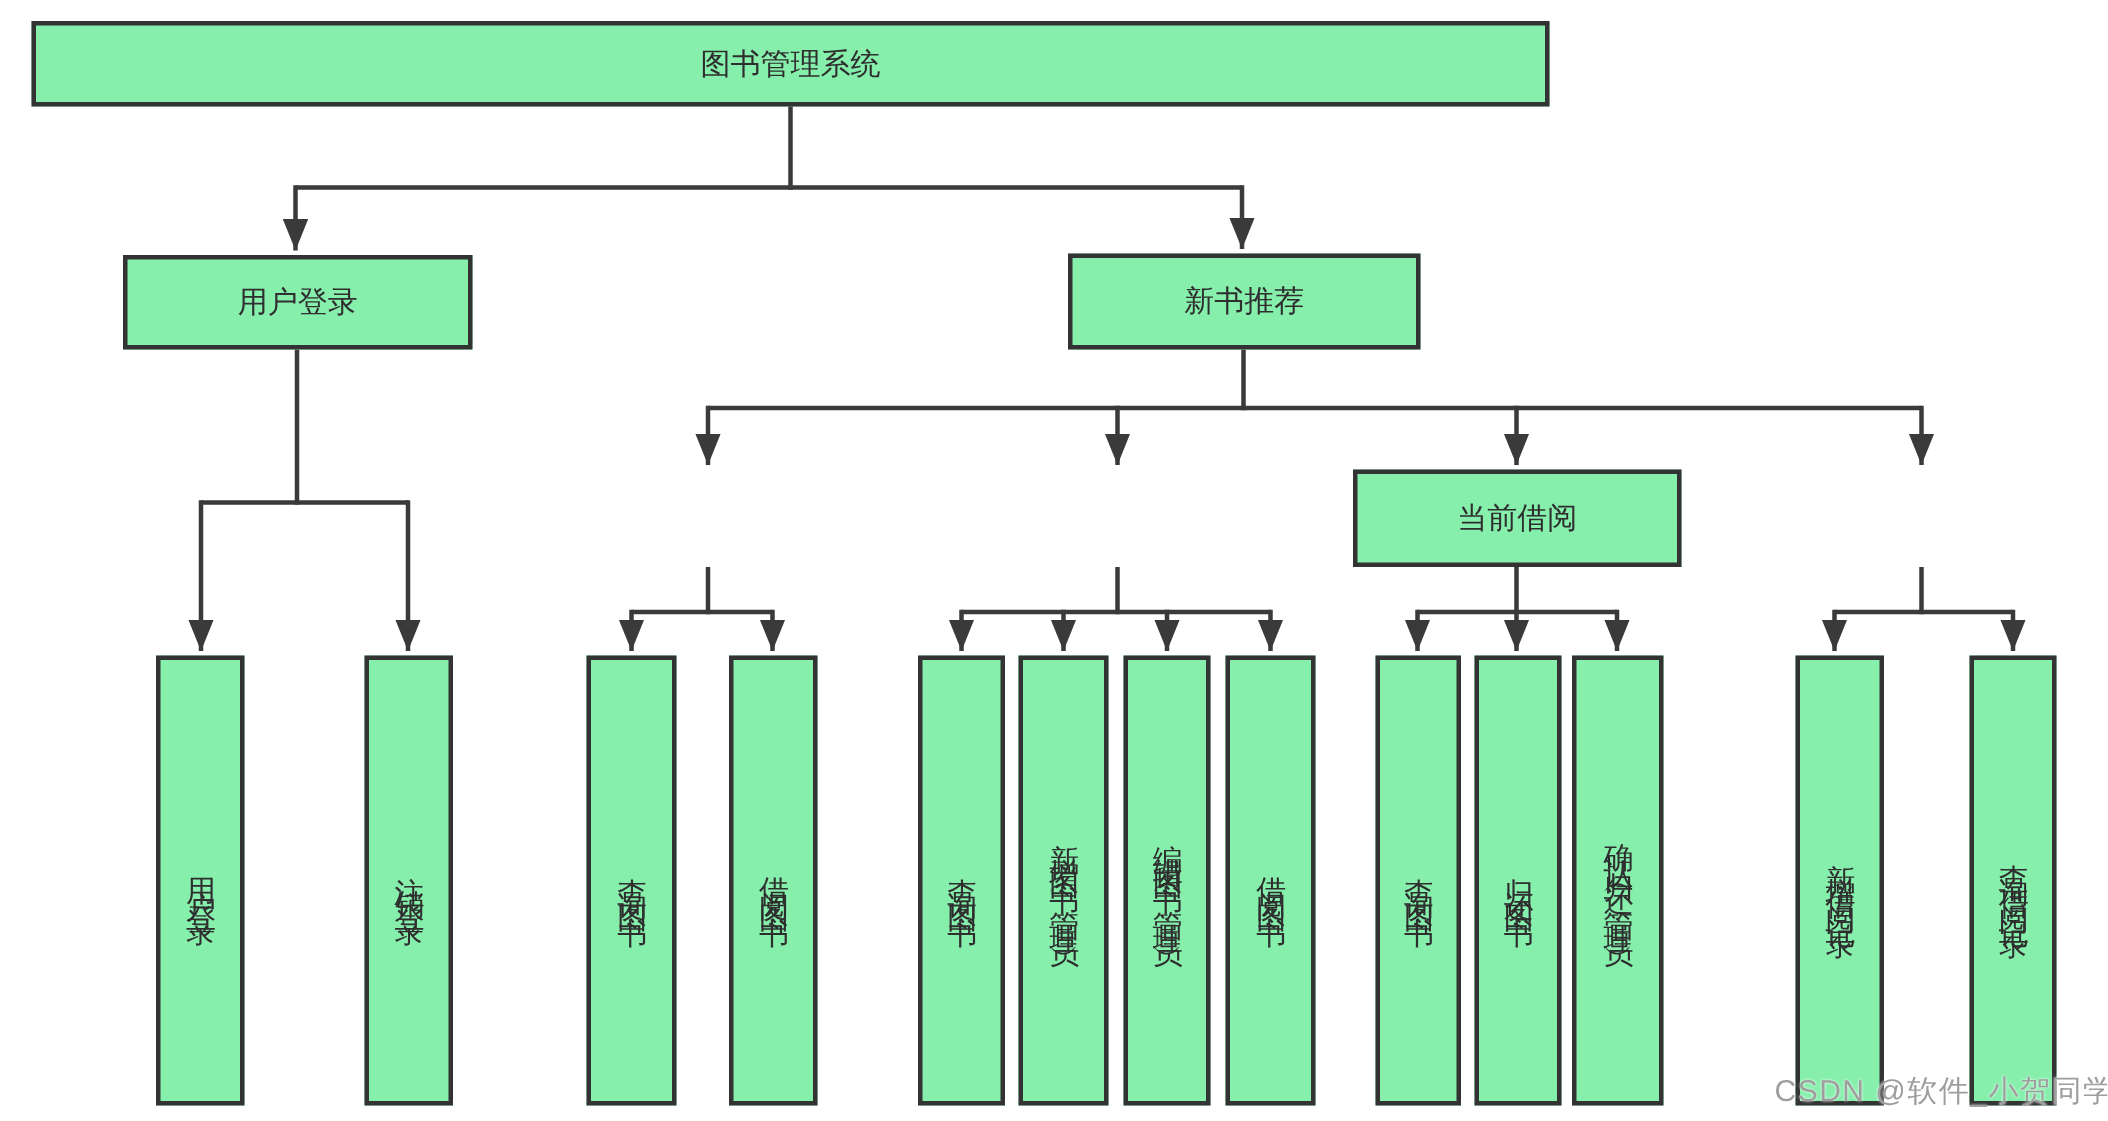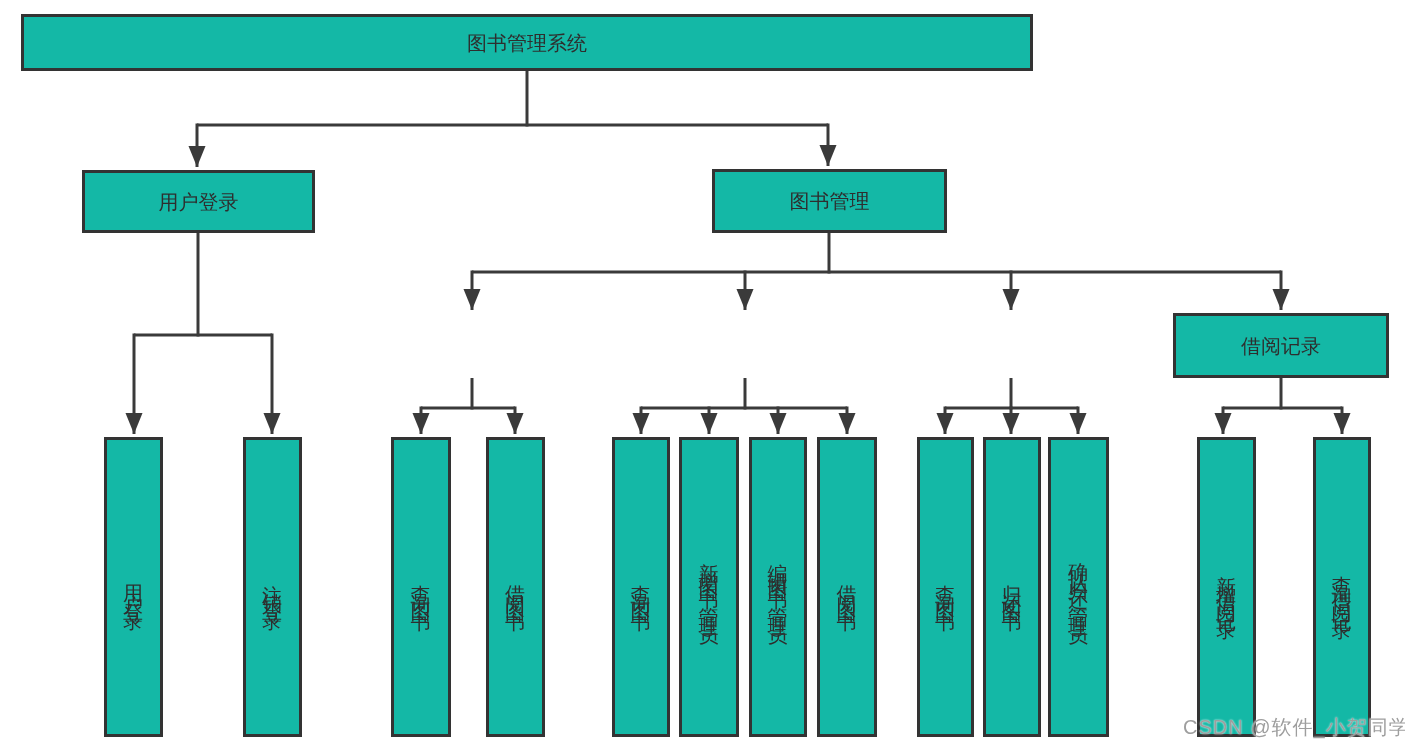--- a/index.html
+++ b/index.html
@@ -7,21 +7,21 @@
     position:relative;
     width:1405px;height:747px;
     background:#ffffff;
     font-family:"Liberation Sans", sans-serif;
     overflow:hidden;
   }
   .wires{position:absolute;left:0;top:0;width:1405px;height:747px;}
   .node{
     position:absolute;
     box-sizing:border-box;
-    background:#14b8a6;
+    background:#86efac;
     border:3px solid #333333;
     display:flex;
     align-items:center;
     justify-content:center;
     color:#2e2e2e;
     font-size:20px;
     line-height:1.2;
     white-space:nowrap;
   }
   .leaf span{
@@ -99,25 +99,25 @@
   </svg>
 
   <div class="node" style="left:21px;top:14px;width:1012px;height:57px">
     <span>图书管理系统</span>
   </div>
 
   <div class="node" style="left:82px;top:170px;width:233px;height:63px">
     <span>用户登录</span>
   </div>
   <div class="node" style="left:712px;top:169px;width:235px;height:64px">
-    <span>图书管理</span>
+    <span>新书推荐</span>
   </div>
 
-  <div class="node" style="left:1173px;top:313px;width:216px;height:65px">
-    <span>借阅记录</span>
+  <div class="node" style="left:902px;top:313px;width:219px;height:65px">
+    <span>当前借阅</span>
   </div>
 
   <div class="node leaf" style="left:104px;top:437px;width:59px;height:300px">
     <span>用户登录</span>
   </div>
   <div class="node leaf" style="left:243px;top:437px;width:59px;height:300px">
     <span>注销登录</span>
   </div>
 
   <div class="node leaf" style="left:391px;top:437px;width:60px;height:300px">

